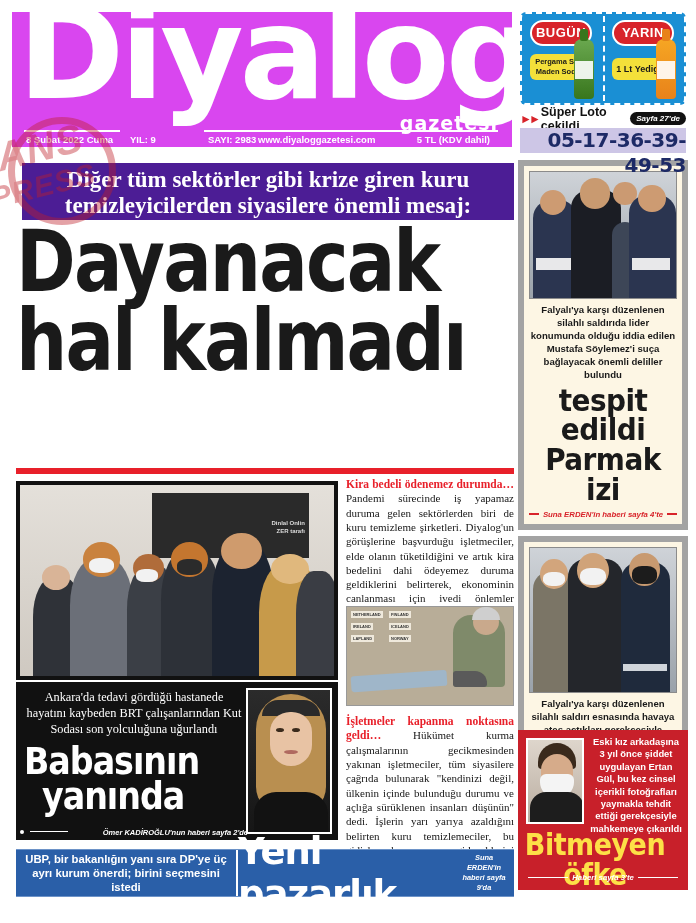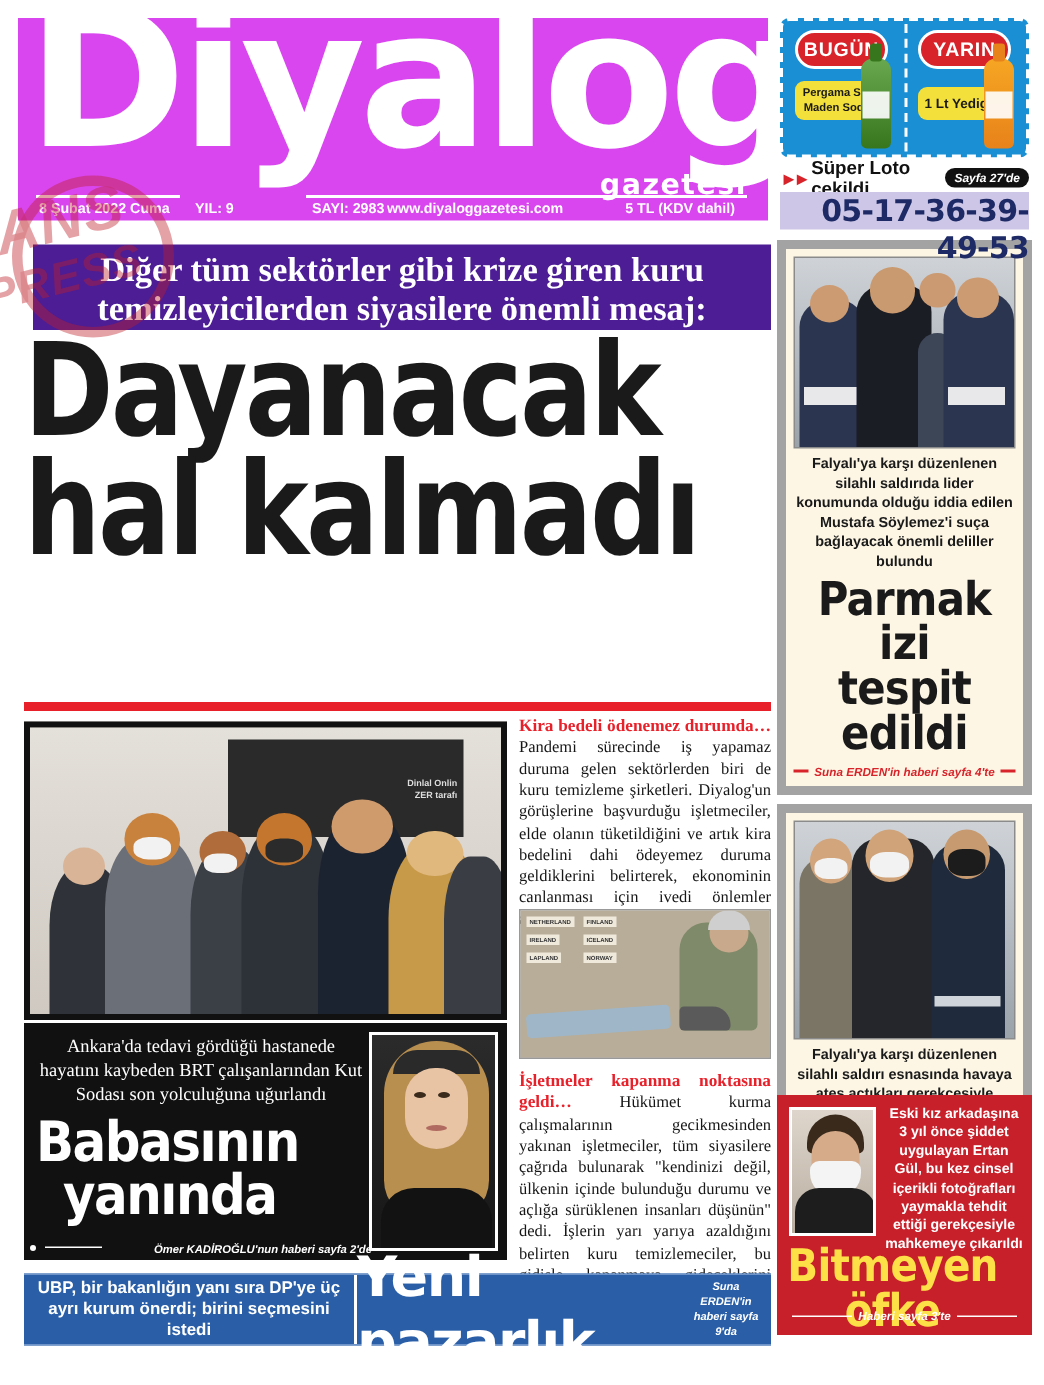--- a/index.html
+++ b/index.html
@@ -575,22 +575,22 @@
         <div class="head-c" style="left:34%; top:5%;  width:21%; height:24%; background:#c99a70;"></div>
         <div class="cop" style="left:56%; width:18%; height:60%; background:#3d4657;"></div>
         <div class="head-c" style="left:57%; top:8%;  width:16%; height:18%; background:#cb9a72;"></div>
         <div class="cop" style="left:68%; width:32%; height:82%; background:#2b3550;"></div>
         <div class="head-c" style="left:74%; top:10%; width:19%; height:22%; background:#cd9b72;"></div>
         <div style="position:absolute;left:4%;bottom:22%;width:24%;height:10%;background:#e8e8ea;"></div>
         <div style="position:absolute;left:70%;bottom:22%;width:26%;height:10%;background:#e8e8ea;"></div>
       </div>
       <div class="rkick">Falyalı'ya karşı düzenlenen silahlı saldırıda lider konumunda olduğu iddia edilen Mustafa Söylemez'i suça bağlayacak önemli deliller bulundu</div>
       <div class="rhead">
+        <div>tespit edildi</div>
         <div>Parmak izi</div>
-        <div>tespit edildi</div>
       </div>
       <div class="rbyline">
         <span class="ln"></span>
         <span class="tx">Suna ERDEN'in haberi sayfa 4'te</span>
         <span class="ln"></span>
       </div>
     </div>
 
     <div class="rbox">
       <div class="rphoto tall">

